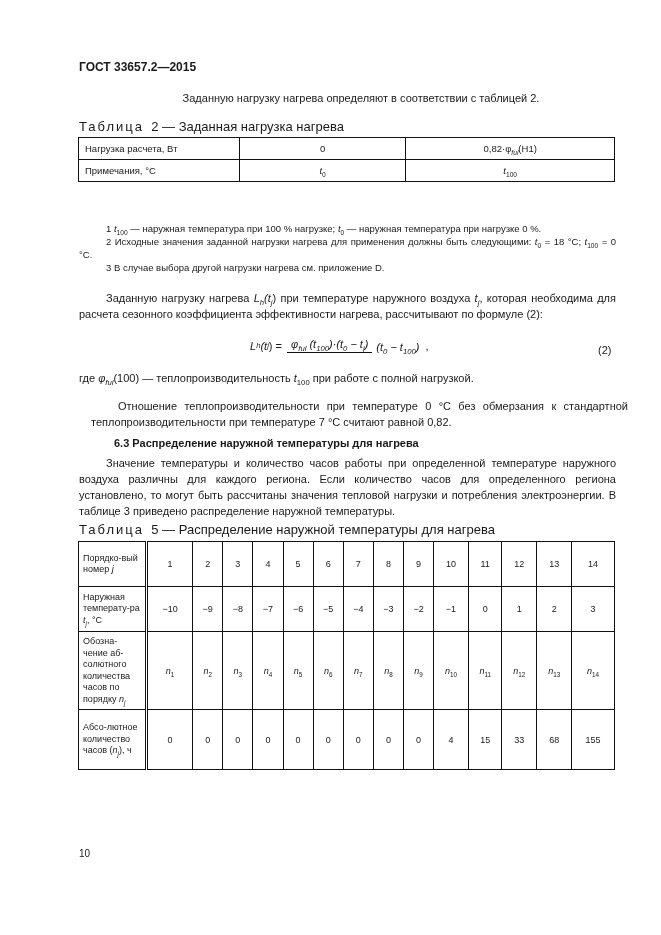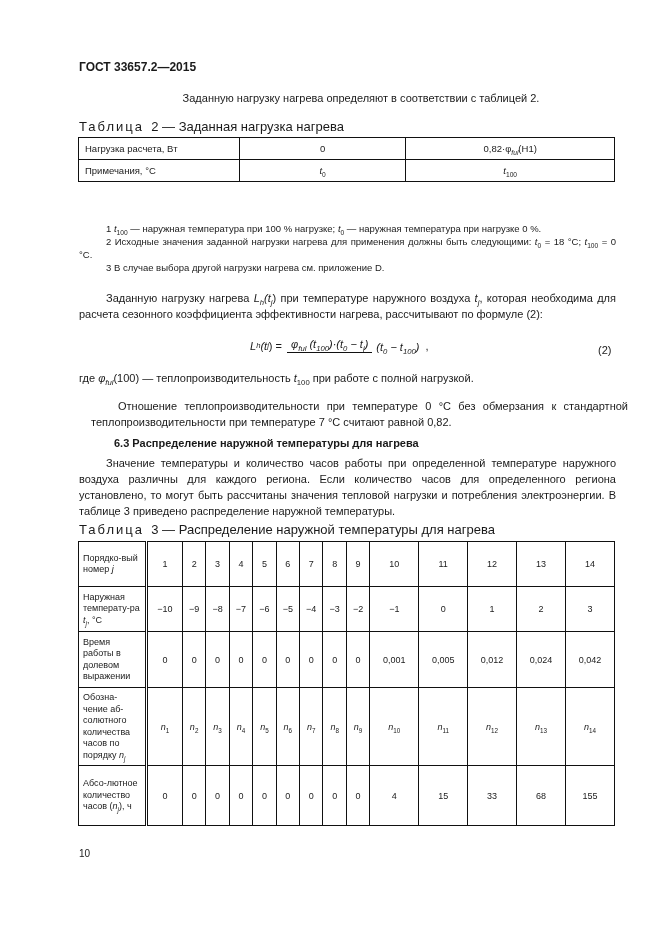--- a/index.html
+++ b/index.html
@@ -95,21 +95,21 @@
 </div>
 
 <div class="abs para indent" style="left:79px; top:398px; width:537px; text-align:justify;margin-left:12px;">Отношение теплопроизводительности при температуре 0 °С без обмерзания к стандартной теплопроизводительности при температуре 7 °С считают равной 0,82.</div>
 
 <div class="abs section-title" style="left:106px; top:437px;margin-left:8px;">6.3 Распределение наружной температуры для нагрева</div>
 
 <div class="abs para indent" style="left:79px; top:455px; width:537px; text-align:justify;">Значение температуры и количество часов работы при определенной температуре наружного воздуха различны для каждого региона. Если количество часов для определенного региона установлено, то могут быть рассчитаны значения тепловой нагрузки и потребления электроэнергии. В таблице 3 приведено распределение наружной температуры.</div>
 
 <div class="abs caption" style="left:79px; top:522px;">
   <span class="sp">Таблица</span>&nbsp;
-  <span>3 — Распределение наружной температуры для нагрева</span>
+  <span>5 — Распределение наружной температуры для нагрева</span>
 </div>
 
 <table class="abs t3" id="t3">
   <tbody>
       <tr style="height:45px;">
     <td class="rowhead"><span>Порядко-вый номер </span><span class="it">j</span></td>
   <td>1</td>
         <td>2</td>
         <td>3</td>
         <td>4</td>
@@ -133,37 +133,20 @@
         <td>−6</td>
         <td>−5</td>
         <td>−4</td>
         <td>−3</td>
         <td>−2</td>
         <td>−1</td>
         <td>0</td>
         <td>1</td>
         <td>2</td>
         <td>3</td>
-      </tr>
-  <tr style="height:56px;">
-    <td class="rowhead">Время работы в долевом выражении</td>
-  <td>0</td>
-        <td>0</td>
-        <td>0</td>
-        <td>0</td>
-        <td>0</td>
-        <td>0</td>
-        <td>0</td>
-        <td>0</td>
-        <td>0</td>
-        <td>0,001</td>
-        <td>0,005</td>
-        <td>0,012</td>
-        <td>0,024</td>
-        <td>0,042</td>
       </tr>
   <tr style="height:78px;">
     <td class="rowhead"><span>Обозна-чение аб-солютного количества часов по порядку </span><span class="it">n</span><sub class="it">j</sub></td>
   <td><span class="it">n</span><sub>1</sub></td>
         <td><span class="it">n</span><sub>2</sub></td>
         <td><span class="it">n</span><sub>3</sub></td>
         <td><span class="it">n</span><sub>4</sub></td>
         <td><span class="it">n</span><sub>5</sub></td>
         <td><span class="it">n</span><sub>6</sub></td>
         <td><span class="it">n</span><sub>7</sub></td>

